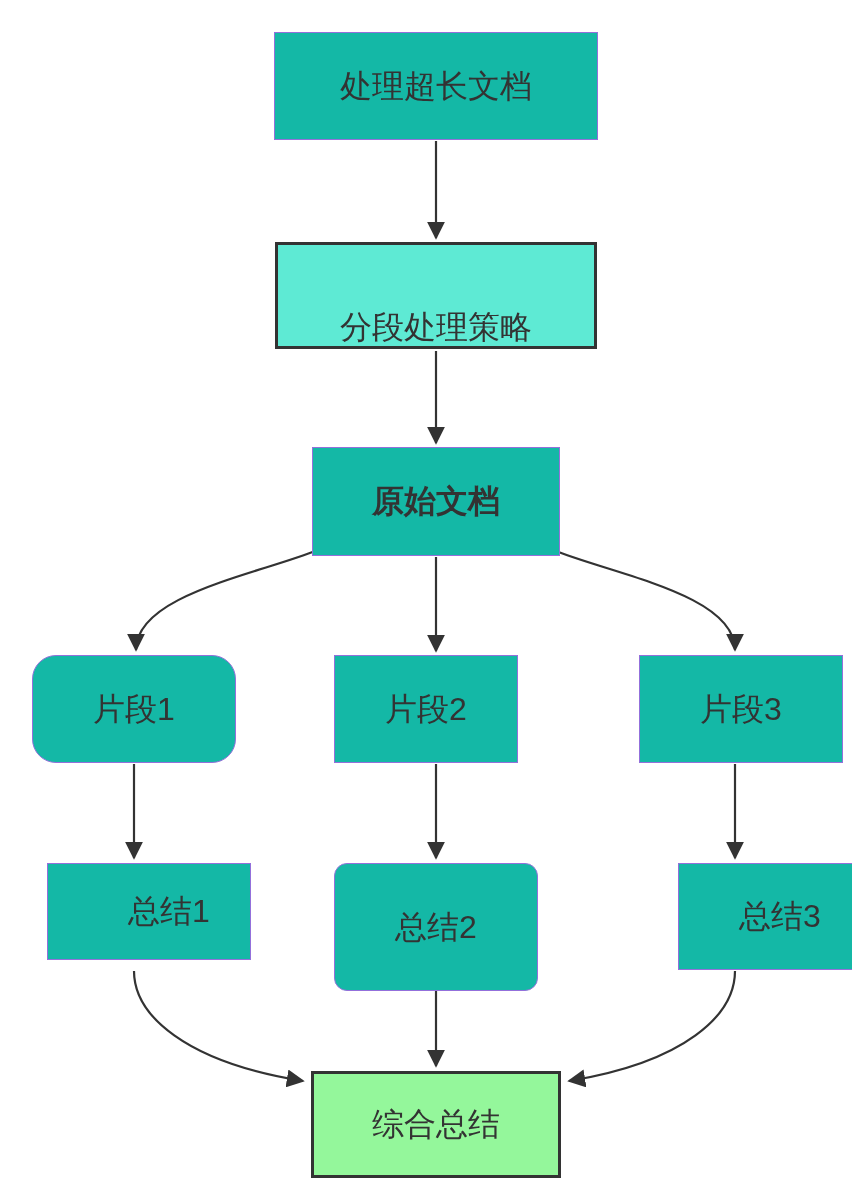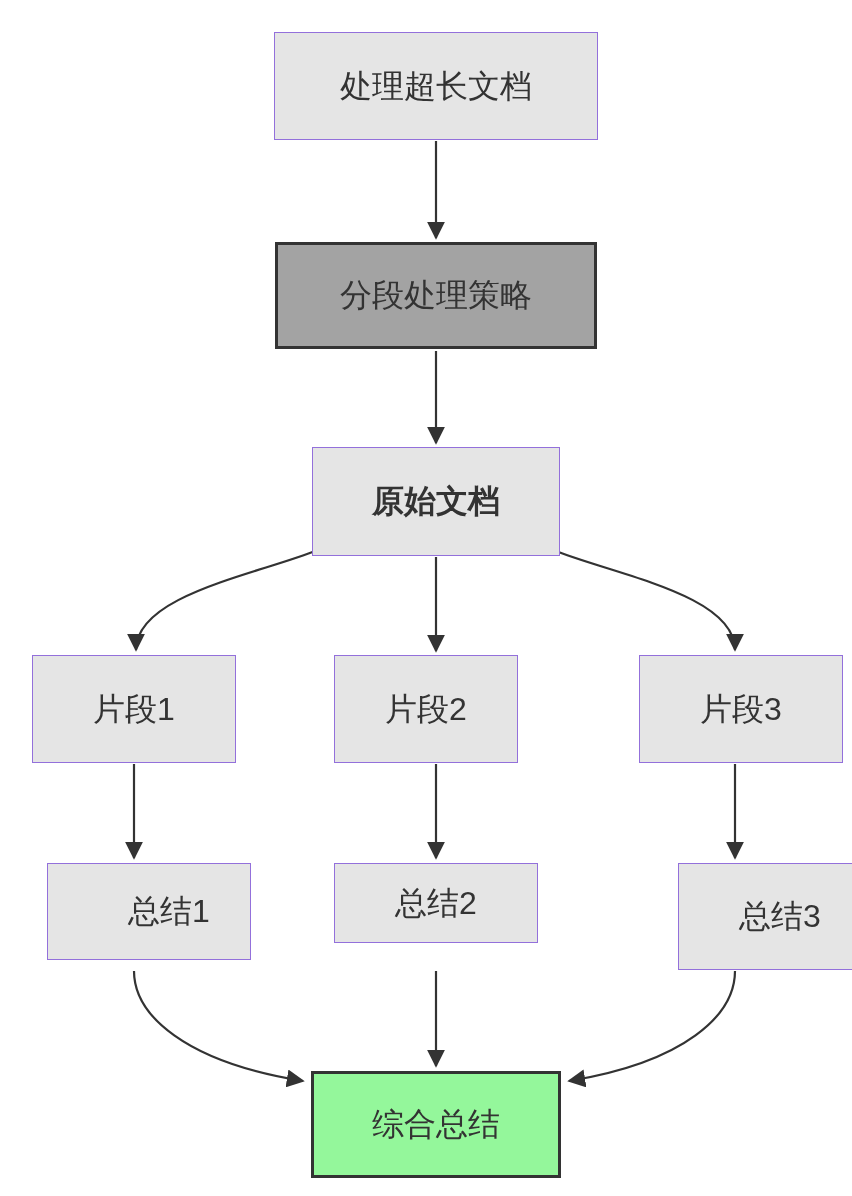--- a/index.html
+++ b/index.html
@@ -30,40 +30,41 @@
   .node {
     position: absolute;
     box-sizing: border-box;
     display: flex;
     align-items: center;
     justify-content: center;
     text-align: center;
     font-size: 32px;
     line-height: 1.2;
     color: #333333;
-    background: #e5e5e5;
+    background: #14b8a6;
     border: 1.7px solid #9370DB;
   }
   .node.highlight {
-    background: #a3a3a3;
+    background: #5eead4;
     border: 3.5px solid #333333;
+    align-items: flex-end;
   }
   .node.result {
     background: #94F79B;
     border: 3.5px solid #333333;
   }
   
   .n-task     { left: 274px; top:   32px; width: 324px; height: 108px; }
   .n-strategy { left: 275px; top:  242px; width: 322px; height: 107px; }
   .n-source   { left: 312px; top:  447px; width: 248px; height: 109px; font-weight: bold; }
-  .n-chunk1   { left:  32px; top:  655px; width: 204px; height: 108px; }
+  .n-chunk1   { left:  32px; top:  655px; width: 204px; height: 108px; border-radius: 24px; }
   .n-chunk2   { left: 334px; top:  655px; width: 184px; height: 108px; }
   .n-chunk3   { left: 633px; top:  655px; width: 204px; height: 108px; margin-left: 6px; }
   .n-sum1     { left:  47px; top:  863px; width: 204px; height: 97px; padding-left: 40px; }
-  .n-sum2     { left: 334px; top:  863px; width: 204px; height: 80px; }
+  .n-sum2     { left: 334px; top:  863px; width: 204px; height: 128px; border-radius: 13px; }
   .n-sum3     { left: 633px; top:  863px; width: 204px; height: 107px; margin-left: 45px; }
   .n-final    { left: 311px; top: 1071px; width: 250px; height: 107px; }
 </style>
 </head>
 <body>
 
 <div class="canvas">
 
   <svg class="edge-layer" width="852" height="1196" viewBox="0 0 852 1196" xmlns="http://www.w3.org/2000/svg">
     <defs>

